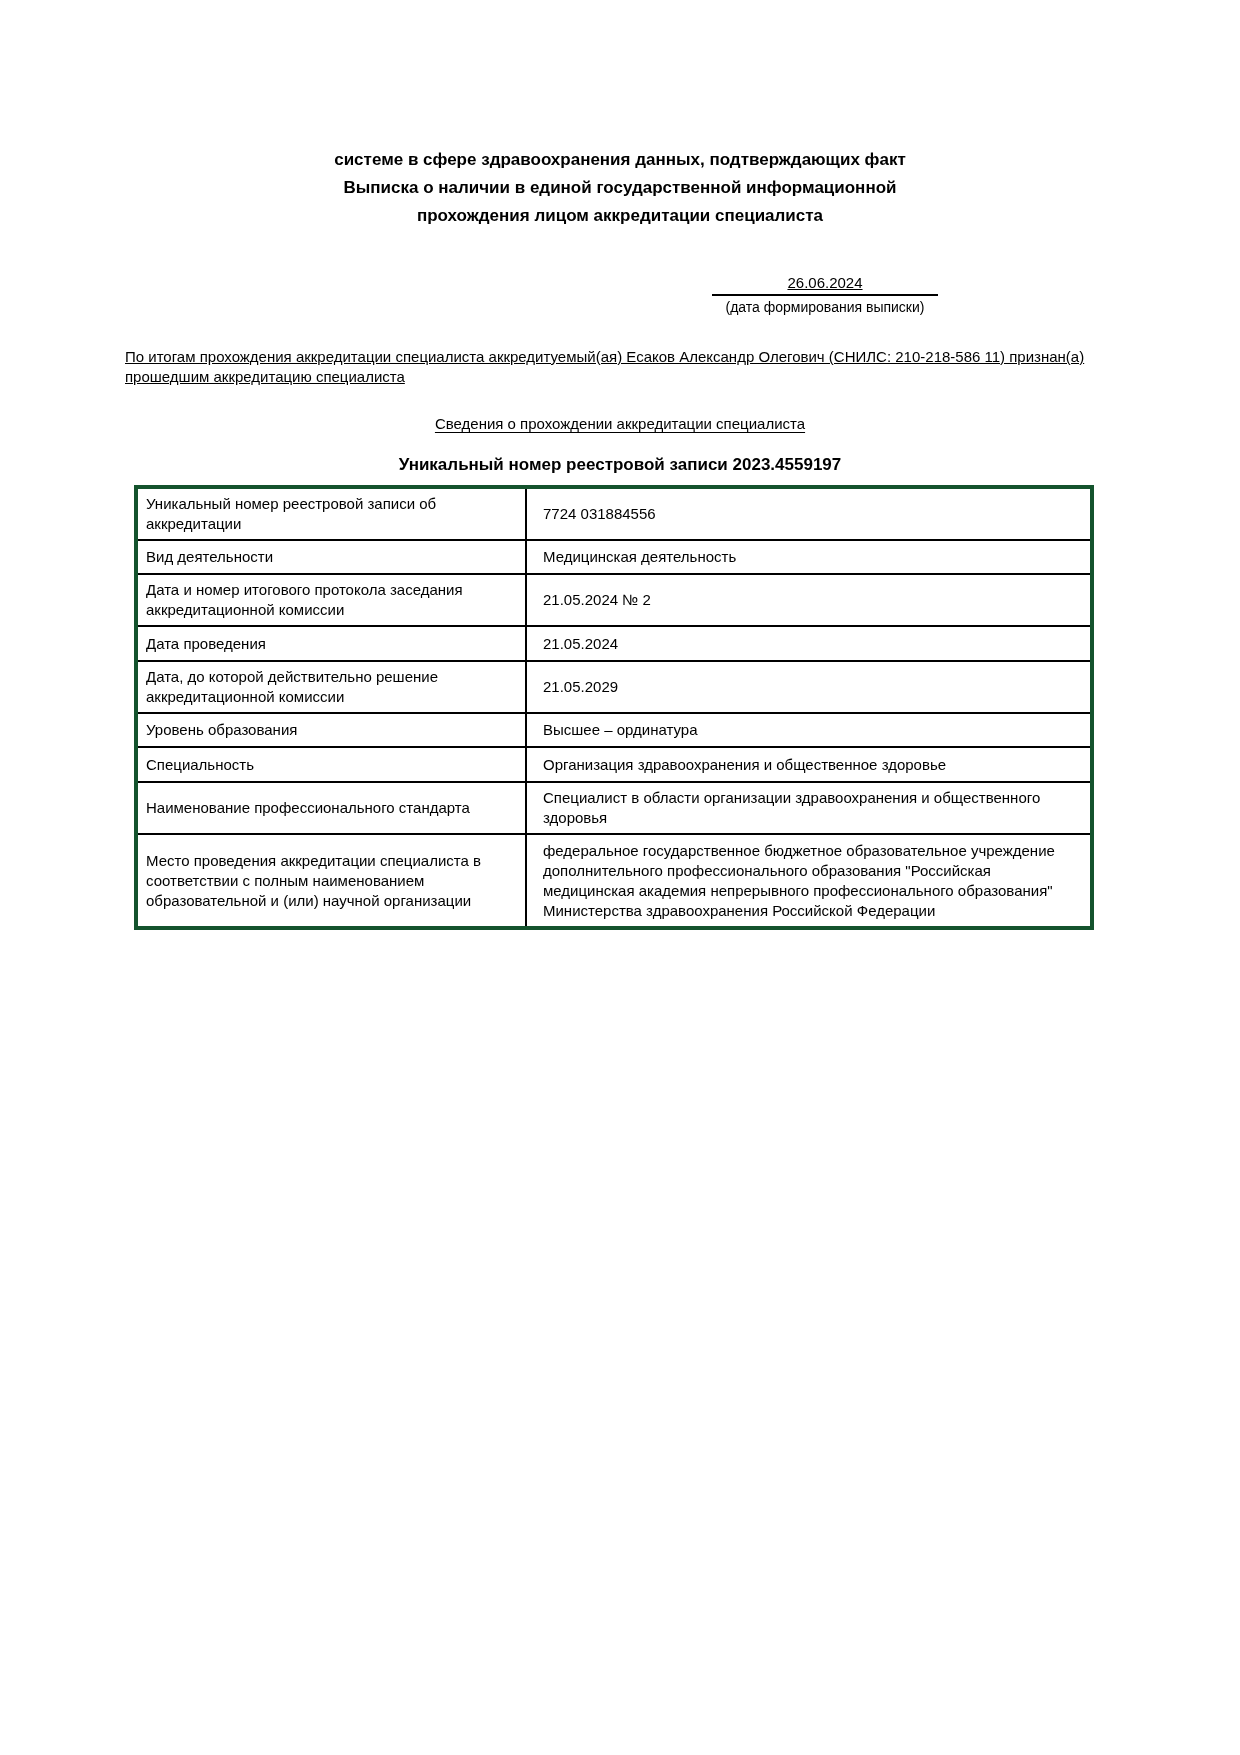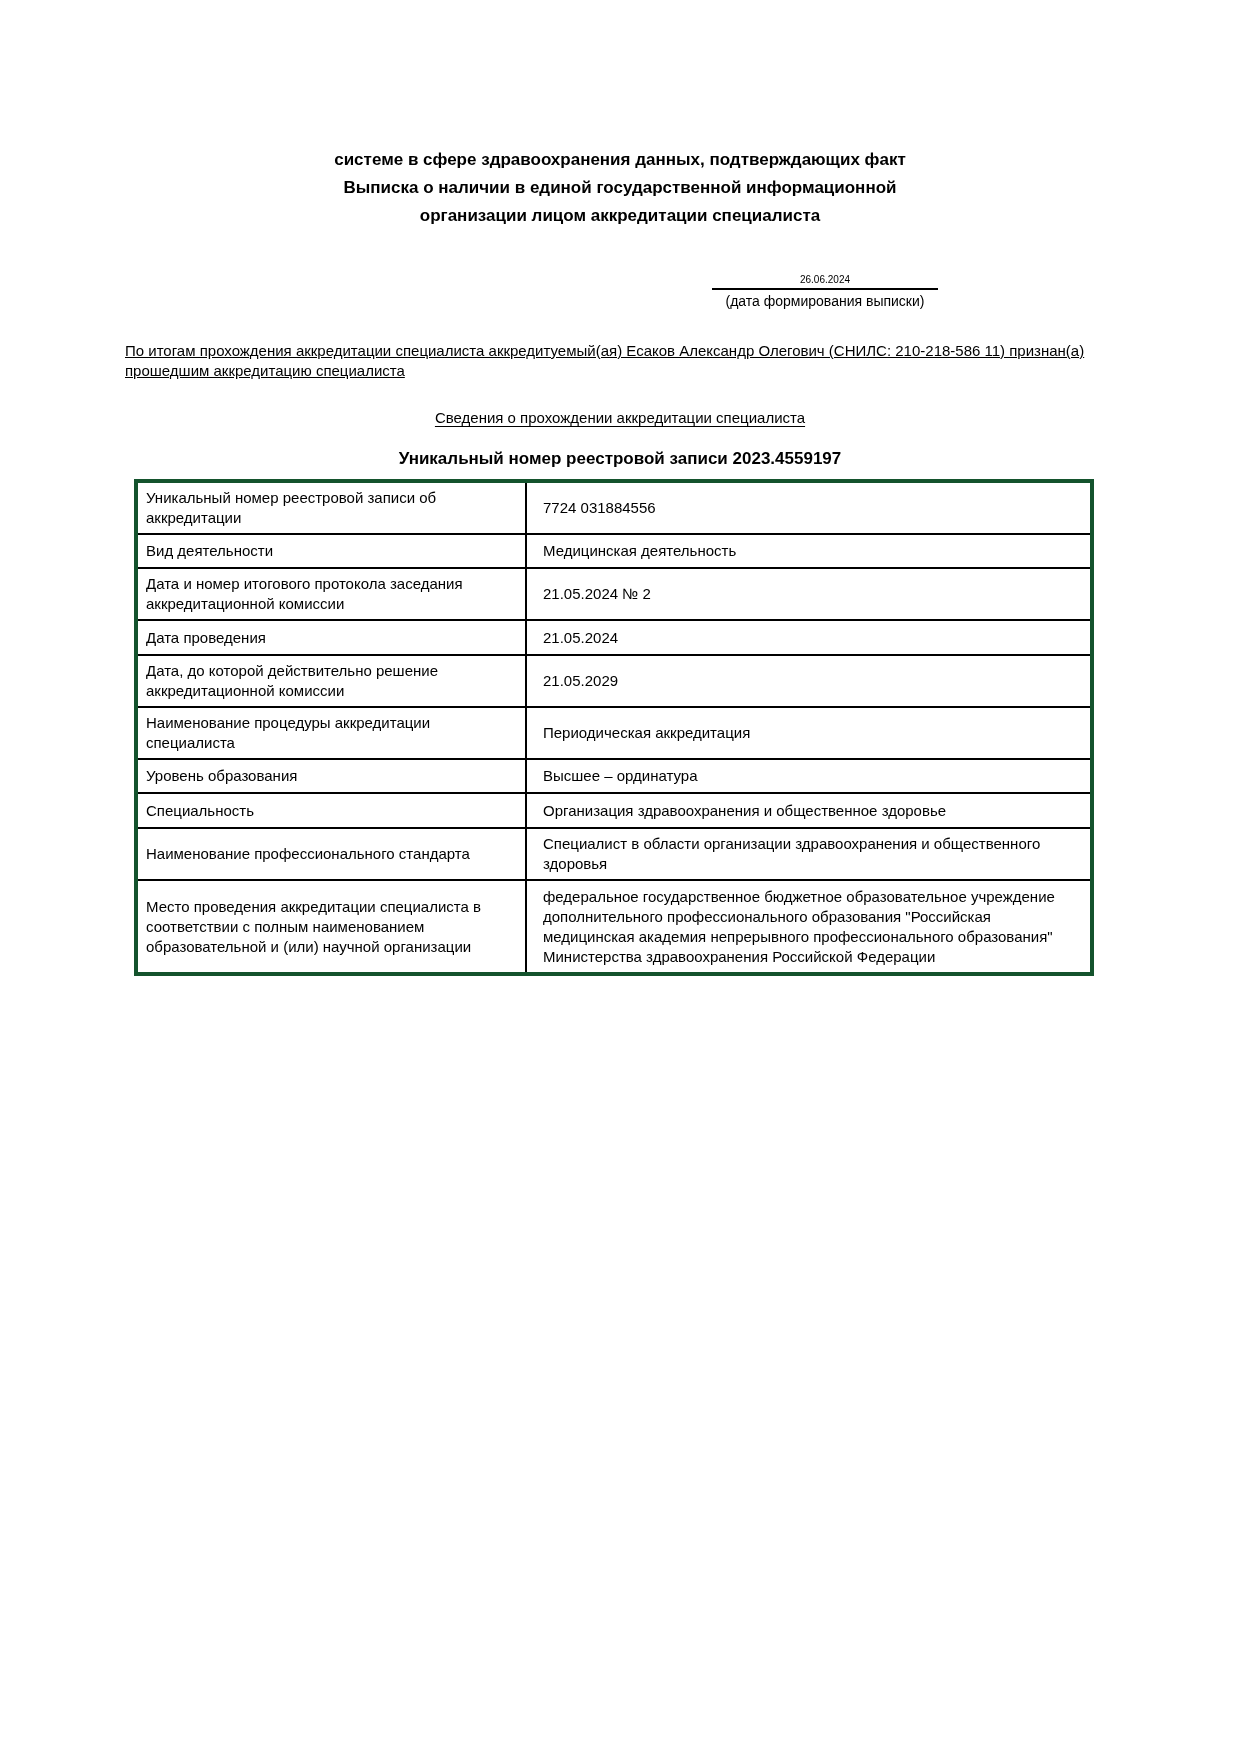--- a/index.html
+++ b/index.html
@@ -19,23 +19,24 @@
     font-weight: bold;
     line-height: 28px;
   }
 
   .date-block {
     width: 226px;
     margin: 44px 302px 0 auto;
     text-align: center;
   }
   .date-value {
-    font-size: 10px;
+    font-size: 15px;
     padding-bottom: 3px;
     border-bottom: 2px solid #000;
+    text-decoration: underline;
   }
   .date-caption {
     font-size: 14px;
     padding-top: 3px;
   }
 
   .intro {
     margin: 32px auto 0 auto;
     width: 990px;
     text-align: left;
@@ -85,21 +86,21 @@
   tr.h-94 { height: 94px; }
 </style>
 </head>
 <body>
 
 <div class="page">
 
   <div class="doc-title">
     <div>системе в сфере здравоохранения данных, подтверждающих факт</div>
     <div>Выписка о наличии в единой государственной информационной</div>
-    <div>организации лицом аккредитации специалиста</div>
+    <div>прохождения лицом аккредитации специалиста</div>
   </div>
 
   <div class="date-block">
     <div class="date-value">26.06.2024</div>
     <div class="date-caption">(дата формирования выписки)</div>
   </div>
 
   <div class="intro">По итогам прохождения аккредитации специалиста аккредитуемый(ая) Есаков Александр Олегович (СНИЛС: 210-218-586 11) признан(а) прошедшим аккредитацию специалиста</div>
 
   <div class="section-heading">Сведения о прохождении аккредитации специалиста</div>
@@ -125,24 +126,20 @@
         <td class="value-cell">21.05.2024 № 2</td>
       </tr>
       <tr class="h-35">
         <td class="label-cell">Дата проведения</td>
         <td class="value-cell">21.05.2024</td>
       </tr>
       <tr class="h-49">
         <td class="label-cell">Дата, до которой действительно решение аккредитационной комиссии</td>
         <td class="value-cell">21.05.2029</td>
       </tr>
-      <tr class="h-49">
-        <td class="label-cell">Наименование процедуры аккредитации специалиста</td>
-        <td class="value-cell">Периодическая аккредитация</td>
-      </tr>
       <tr class="h-34">
         <td class="label-cell">Уровень образования</td>
         <td class="value-cell">Высшее – ординатура</td>
       </tr>
       <tr class="h-35">
         <td class="label-cell">Специальность</td>
         <td class="value-cell">Организация здравоохранения и общественное здоровье</td>
       </tr>
       <tr class="h-50">
         <td class="label-cell">Наименование профессионального стандарта</td>

